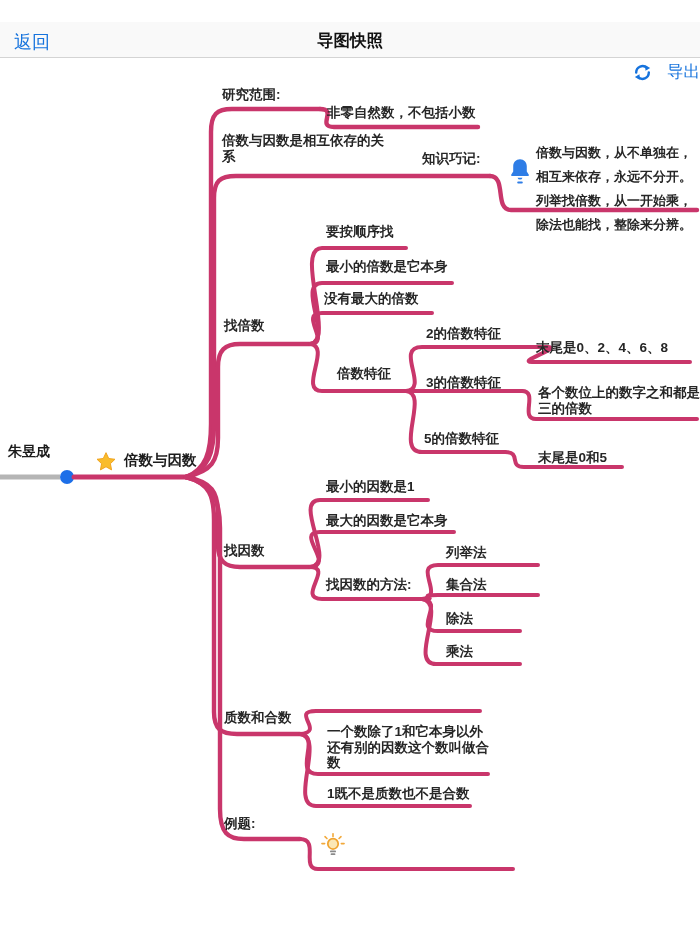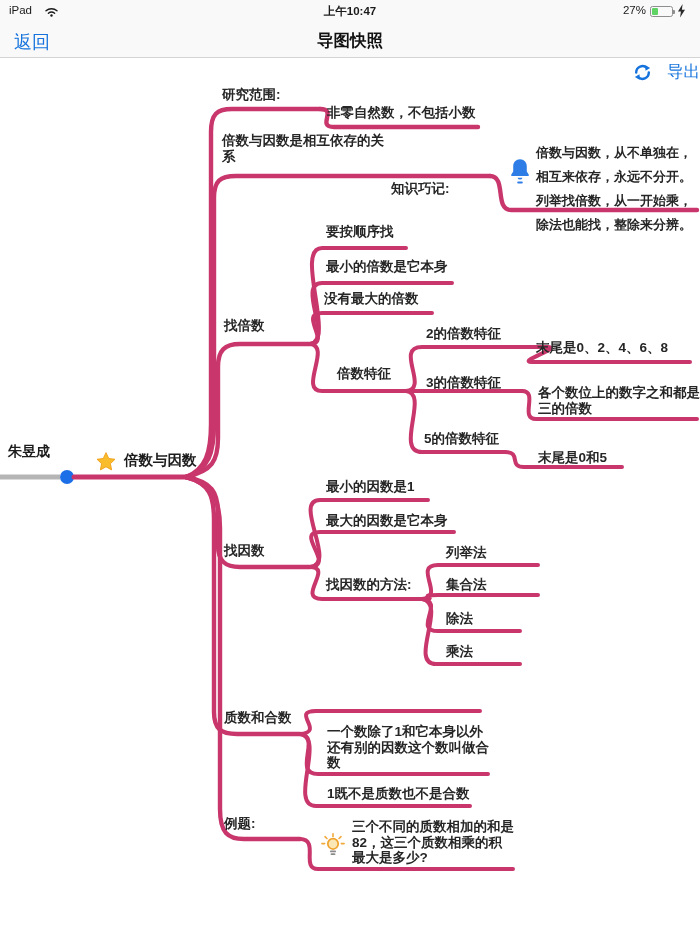--- a/index.html
+++ b/index.html
@@ -33,38 +33,20 @@
   .lbl-root { font-size:14.5px; font-weight:700; color:#1c1c1c; }
   .lbl-author { font-size:14px; font-weight:600; color:#1c1c1c; }
   .lbl-note { font-size:13px; line-height:24px; }
   .map-icon { position:absolute; display:block; }
 </style>
 </head>
 <body>
 
 <div id="screen">
 
-  <div id="status-bar">
-    <span class="sb-left">iPad</span>
-    <svg class="sb-wifi" width="15" height="11" viewBox="0 0 16 12">
-      <g fill="none" stroke="#1a1a1a" stroke-width="1.5" stroke-linecap="round">
-        <path d="M2 5.3a9 9 0 0 1 12 0"></path>
-        <path d="M4.6 7.9a5.3 5.3 0 0 1 6.8 0"></path>
-      </g>
-      <circle cx="8" cy="10.3" r="1.3" fill="#1a1a1a"></circle>
-    </svg>
-    <span class="sb-time">上午10:47</span>
-    <span class="sb-batt-pct">27%</span>
-    <span class="sb-batt">
-        <span class="sb-batt-fill" style="width:6px;background:#5fd364;"></span>
-      </span>
-    <svg class="sb-bolt" width="9" height="14" viewBox="0 0 9 14">
-      <polygon points="5.6,0 1,7.6 3.9,7.6 3.1,13.4 8,5.8 4.9,5.8" fill="#2b2b2b"></polygon>
-    </svg>
-  </div>
 
   <div id="nav-bar">
     <span class="nav-back" style="color:#1673dd;">返回</span>
     <span class="nav-title">导图快照</span>
     <span class="nav-right">
       <svg class="nav-refresh" viewBox="0 0 20 20">
         <g stroke="#1673dd" stroke-width="2.3" fill="none" stroke-linecap="round">
           <path d="M16 10a6 6 0 0 1-10.3 4.2"></path>
           <path d="M4 10a6 6 0 0 1 10.3-4.2"></path>
         </g>
@@ -154,21 +136,21 @@
       </g>
     </svg>
 
     <div class="lbl lbl-author" style="left:8px;top:386px;text-align:center;">朱昱成</div>
     <div class="lbl lbl-root" style="left:124px;top:395px;">倍数与因数</div>
 
     <div class="lbl" style="left:222px;top:29px;">研究范围:</div>
     <div class="lbl" style="left:327px;top:47px;">非零自然数，不包括小数</div>
     <div class="lbl" style="left:222px;top:75px;">倍数与因数是相互依存的关
 系</div>
-    <div class="lbl" style="left:391px;top:93px;margin-top:30px;">知识巧记:</div>
+    <div class="lbl" style="left:422px;top:93px;">知识巧记:</div>
     <div class="lbl lbl-note" style="left:536px;top:83px;">倍数与因数，从不单独在，
 相互来依存，永远不分开。
 列举找倍数，从一开始乘，
 除法也能找，整除来分辨。</div>
 
     <div class="lbl" style="left:224px;top:260px;">找倍数</div>
     <div class="lbl" style="left:326px;top:166px;">要按顺序找</div>
     <div class="lbl" style="left:326px;top:201px;">最小的倍数是它本身</div>
     <div class="lbl" style="left:324px;top:233px;">没有最大的倍数</div>
     <div class="lbl" style="left:337px;top:308px;">倍数特征</div>
@@ -189,18 +171,15 @@
     <div class="lbl" style="left:446px;top:553px;">除法</div>
     <div class="lbl" style="left:446px;top:586px;">乘法</div>
 
     <div class="lbl" style="left:224px;top:652px;">质数和合数</div>
     <div class="lbl" style="left:327px;top:666px;">一个数除了1和它本身以外
 还有别的因数这个数叫做合
 数</div>
     <div class="lbl" style="left:327px;top:728px;">1既不是质数也不是合数</div>
 
     <div class="lbl" style="left:224px;top:758px;">例题:</div>
-    <div class="lbl" style="left:352px;top:761px;">三个不同的质数相加的和是
-82，这三个质数相乘的积
-最大是多少?</div>
 
   </div>
 </div>
 
 </body></html>

